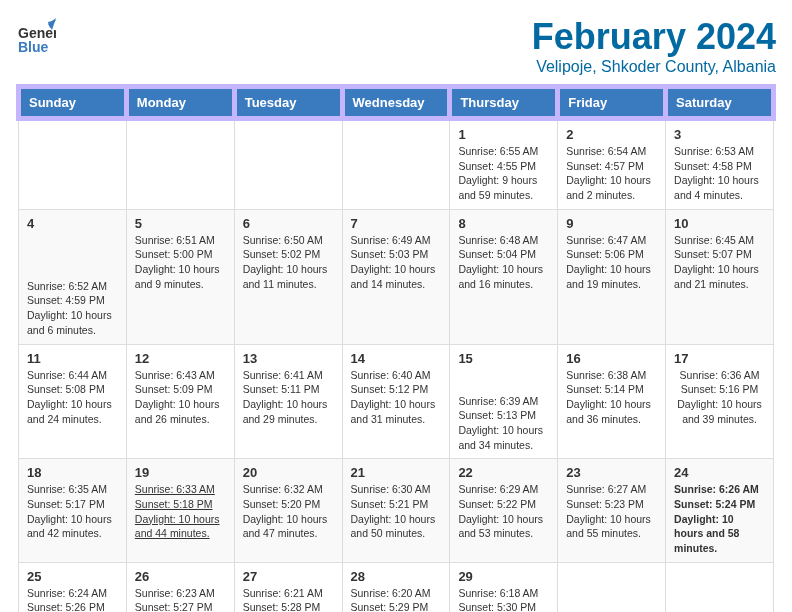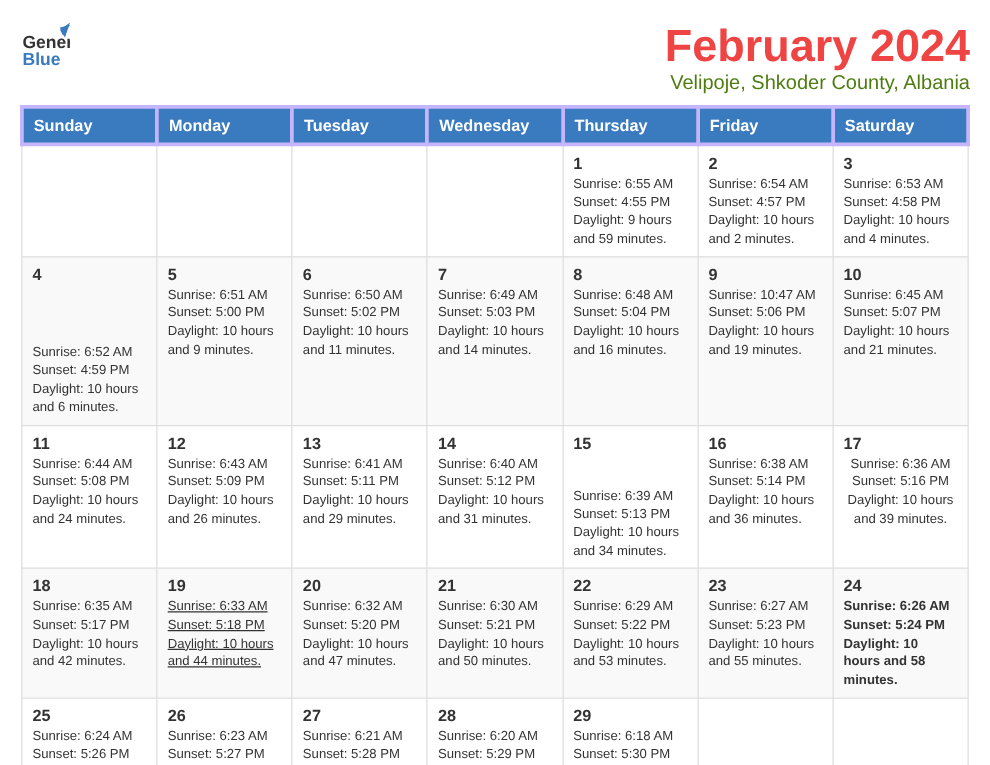--- a/index.html
+++ b/index.html
@@ -20,40 +20,40 @@
       display: flex;
       align-items: center;
       gap: 4px;
     }
     .title-area {
       text-align: right;
     }
     .main-title {
       font-size: 36px;
       font-weight: bold;
-      color: #ef4444;
+      color: #0369a1;
       margin-left: 36px;
     }
     .sub-title {
       font-size: 16px;
-      color: #4d7c0f;
+      color: #0369a1;
     }
     .calendar {
       width: 100%;
       border-collapse: collapse;
       border: 1px solid #ccc;
     }
     .calendar th {
       background-color: #3a7abf;
       color: #fff;
       font-size: 13px;
       font-weight: bold;
       padding: 6px 8px;
       text-align: left;
-      border: 3px solid #c4b5fd;
+      border: 5px solid #c4b5fd;
     }
     .calendar td {
       vertical-align: top;
       padding: 6px 8px;
       border: 1px solid #ddd;
       width: calc(100% / 7);
       min-height: 80px;
       font-size: 11px;
       color: #333;
       background: #fff;
@@ -159,21 +159,21 @@
 Daylight: 10 hours and 14 minutes.</div>
         </td>
         <td>
           <span class="day-num">8</span>
           <div class="day-info" style="white-space: pre-line;">Sunrise: 6:48 AM
 Sunset: 5:04 PM
 Daylight: 10 hours and 16 minutes.</div>
         </td>
         <td>
           <span class="day-num">9</span>
-          <div class="day-info" style="white-space: pre-line;">Sunrise: 10:47 AM
+          <div class="day-info" style="white-space: pre-line;">Sunrise: 6:47 AM
 Sunset: 5:06 PM
 Daylight: 10 hours and 19 minutes.</div>
         </td>
         <td>
           <span class="day-num">10</span>
           <div class="day-info" style="white-space: pre-line;">Sunrise: 6:45 AM
 Sunset: 5:07 PM
 Daylight: 10 hours and 21 minutes.</div>
         </td>
       </tr>

